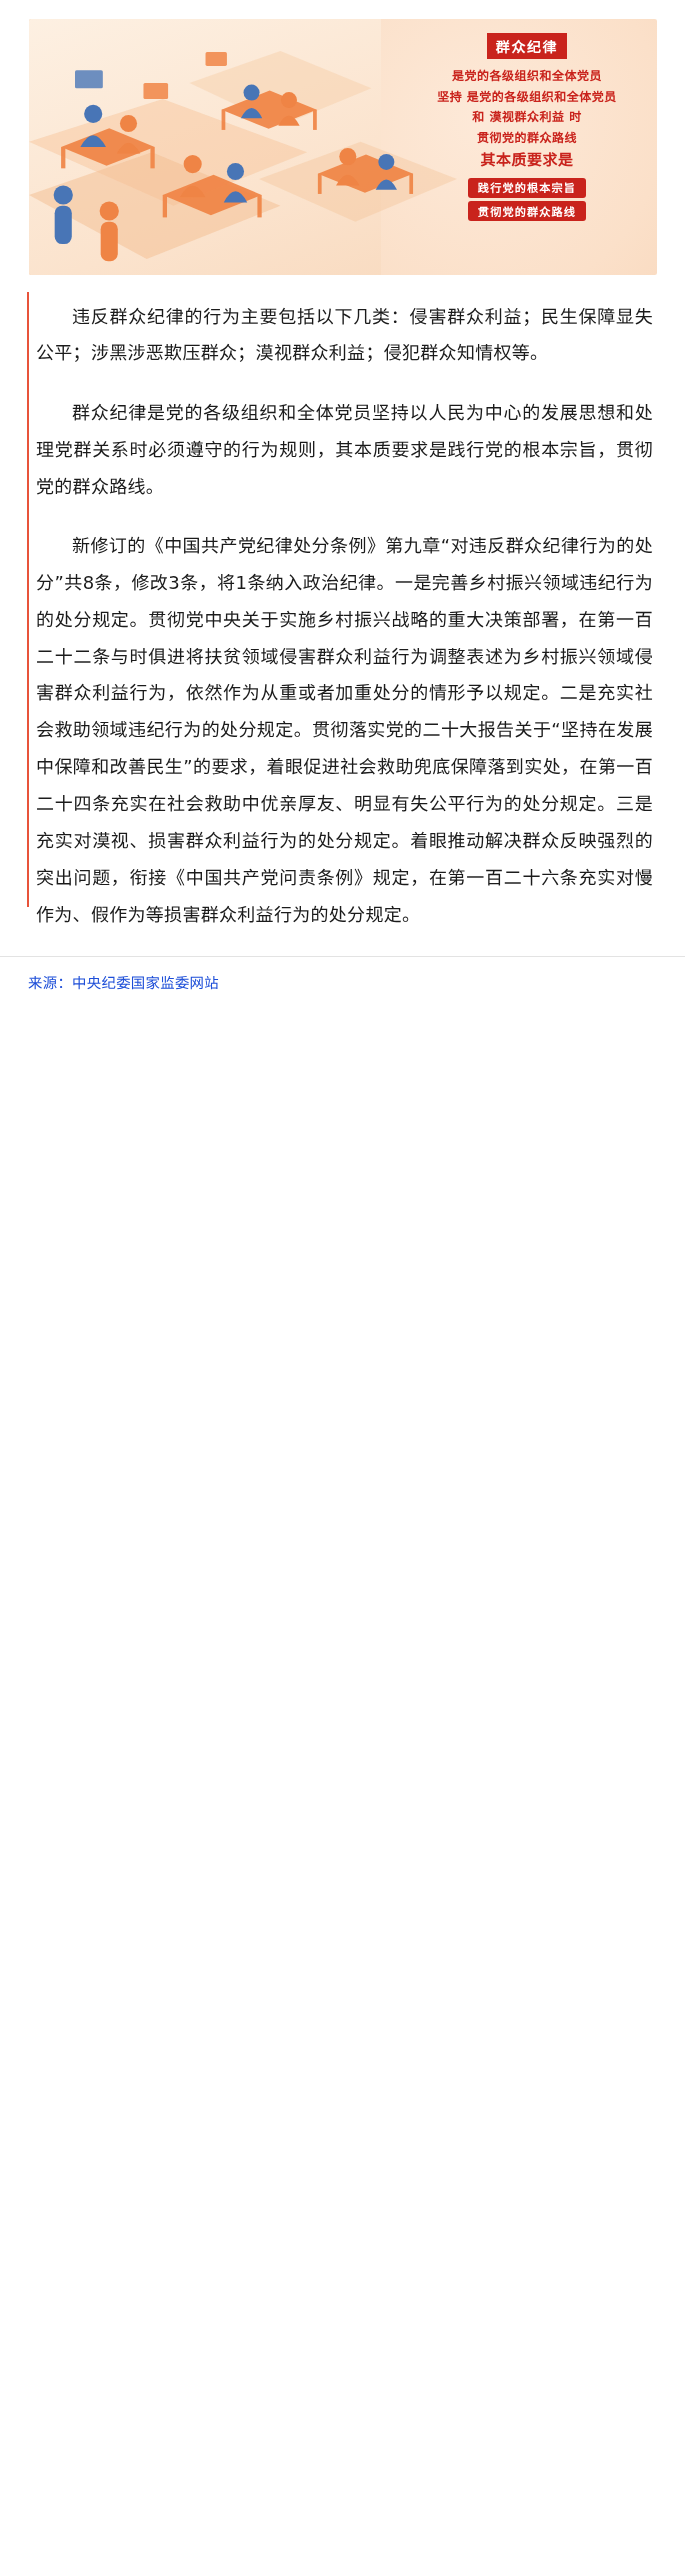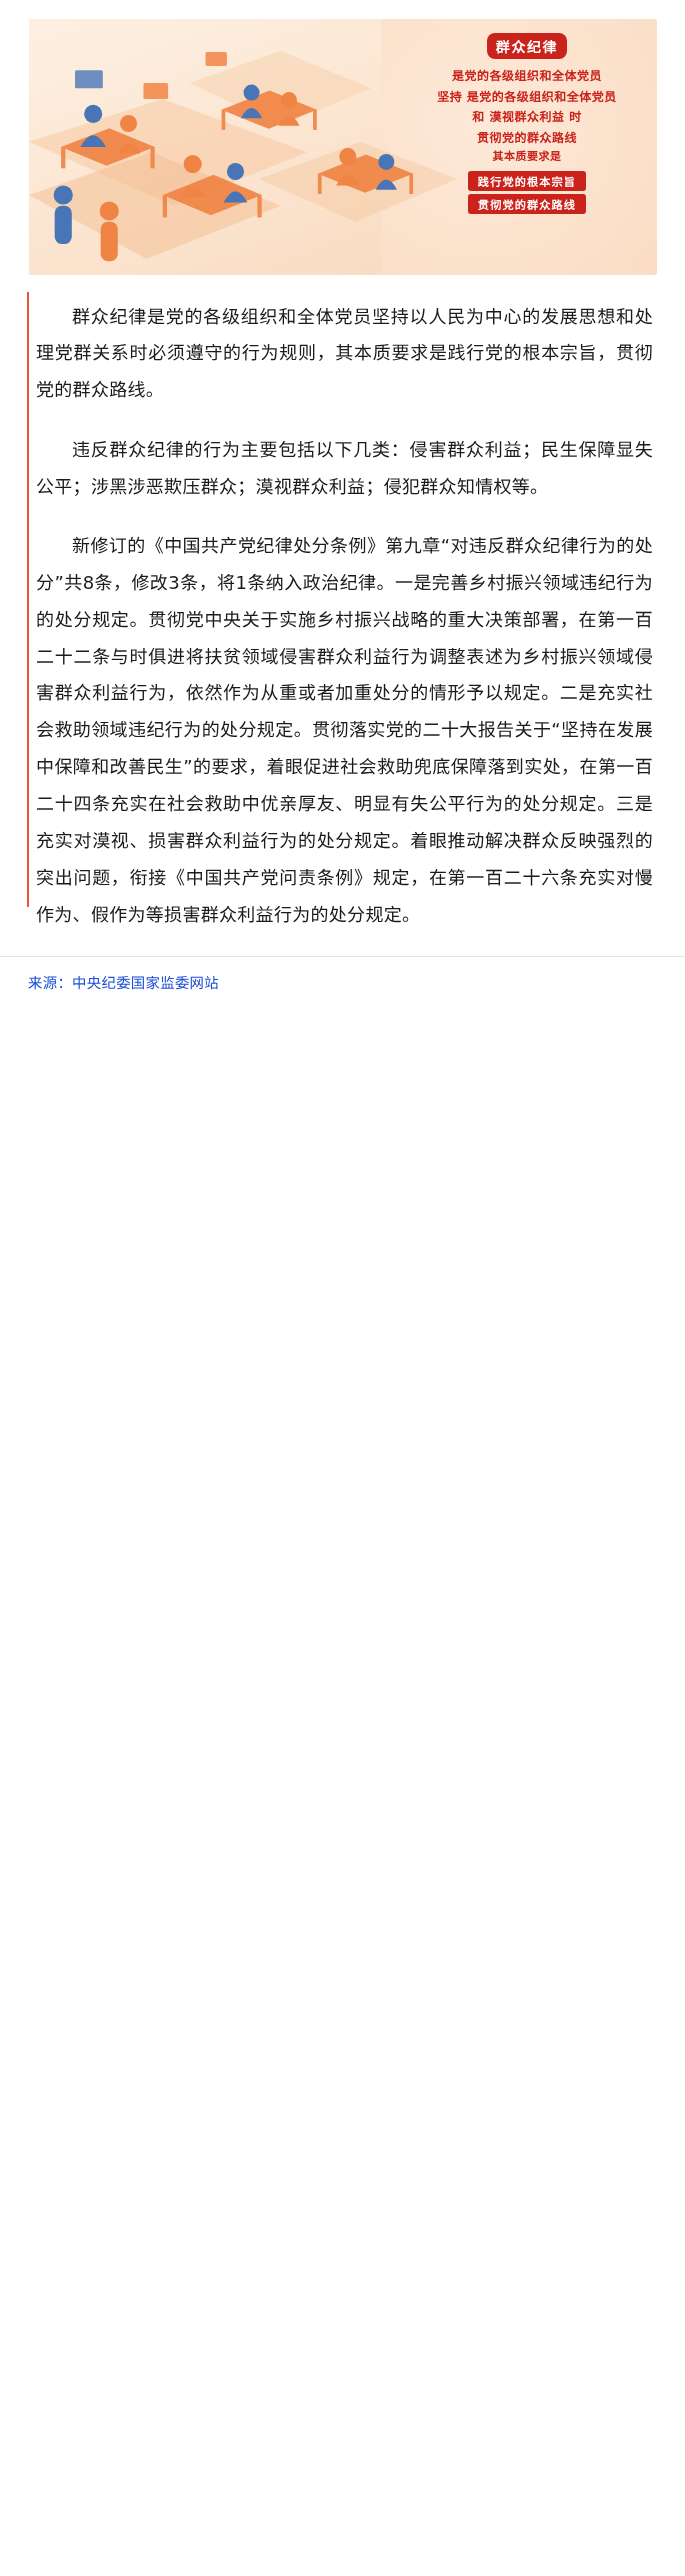--- a/index.html
+++ b/index.html
@@ -53,32 +53,32 @@
     font-family: "DejaVu Sans", "Liberation Sans", sans-serif;
   }
   .hero-title {
     display: inline-block;
     background: #c9231c;
     color: #ffffff;
     font-size: 14px;
     font-weight: bold;
     letter-spacing: 1.6px;
     padding: 2.7px 8.5px 3.2px 8.5px;
-    border-radius: 8px;
+    border-radius: 0;
     margin-bottom: 7px;
   }
   .hero-line {
     font-size: 12px;
     line-height: 1.72;
     letter-spacing: 0.5px;
     font-weight: bold;
     color: #c9231c;
     white-space: nowrap;
   }
-  .hero-line.small { font-size: 11px; }
+  .hero-line.small { font-size: 15px; }
   .hero-pill {
     display: inline-block;
     background: #c9231c;
     color: #ffffff;
     font-size: 11.2px;
     font-weight: bold;
     letter-spacing: 1.1px;
     border-radius: 3px;
     padding: 1.6px 9.6px 2.1px 9.6px;
     margin-top: 3.7px;
@@ -208,22 +208,22 @@
       <div>
         <span class="hero-pill">践行党的根本宗旨</span>
       </div>
       <div>
         <span class="hero-pill">贯彻党的群众路线</span>
       </div>
     </div>
   </div>
 
   <div class="article">
+    <p class="para">违反群众纪律的行为主要包括以下几类：侵害群众利益；民生保障显失公平；涉黑涉恶欺压群众；漠视群众利益；侵犯群众知情权等。</p>
     <p class="para">群众纪律是党的各级组织和全体党员坚持以人民为中心的发展思想和处理党群关系时必须遵守的行为规则，其本质要求是践行党的根本宗旨，贯彻党的群众路线。</p>
-    <p class="para">违反群众纪律的行为主要包括以下几类：侵害群众利益；民生保障显失公平；涉黑涉恶欺压群众；漠视群众利益；侵犯群众知情权等。</p>
     <p class="para">新修订的《中国共产党纪律处分条例》第九章“对违反群众纪律行为的处分”共8条，修改3条，将1条纳入政治纪律。一是完善乡村振兴领域违纪行为的处分规定。贯彻党中央关于实施乡村振兴战略的重大决策部署，在第一百二十二条与时俱进将扶贫领域侵害群众利益行为调整表述为乡村振兴领域侵害群众利益行为，依然作为从重或者加重处分的情形予以规定。二是充实社会救助领域违纪行为的处分规定。贯彻落实党的二十大报告关于“坚持在发展中保障和改善民生”的要求，着眼促进社会救助兜底保障落到实处，在第一百二十四条充实在社会救助中优亲厚友、明显有失公平行为的处分规定。三是充实对漠视、损害群众利益行为的处分规定。着眼推动解决群众反映强烈的突出问题，衔接《中国共产党问责条例》规定，在第一百二十六条充实对慢作为、假作为等损害群众利益行为的处分规定。</p>
   </div>
 
   <div class="footer">
     <div class="source">来源：中央纪委国家监委网站</div>
   </div>
 
 </div>
 
 

